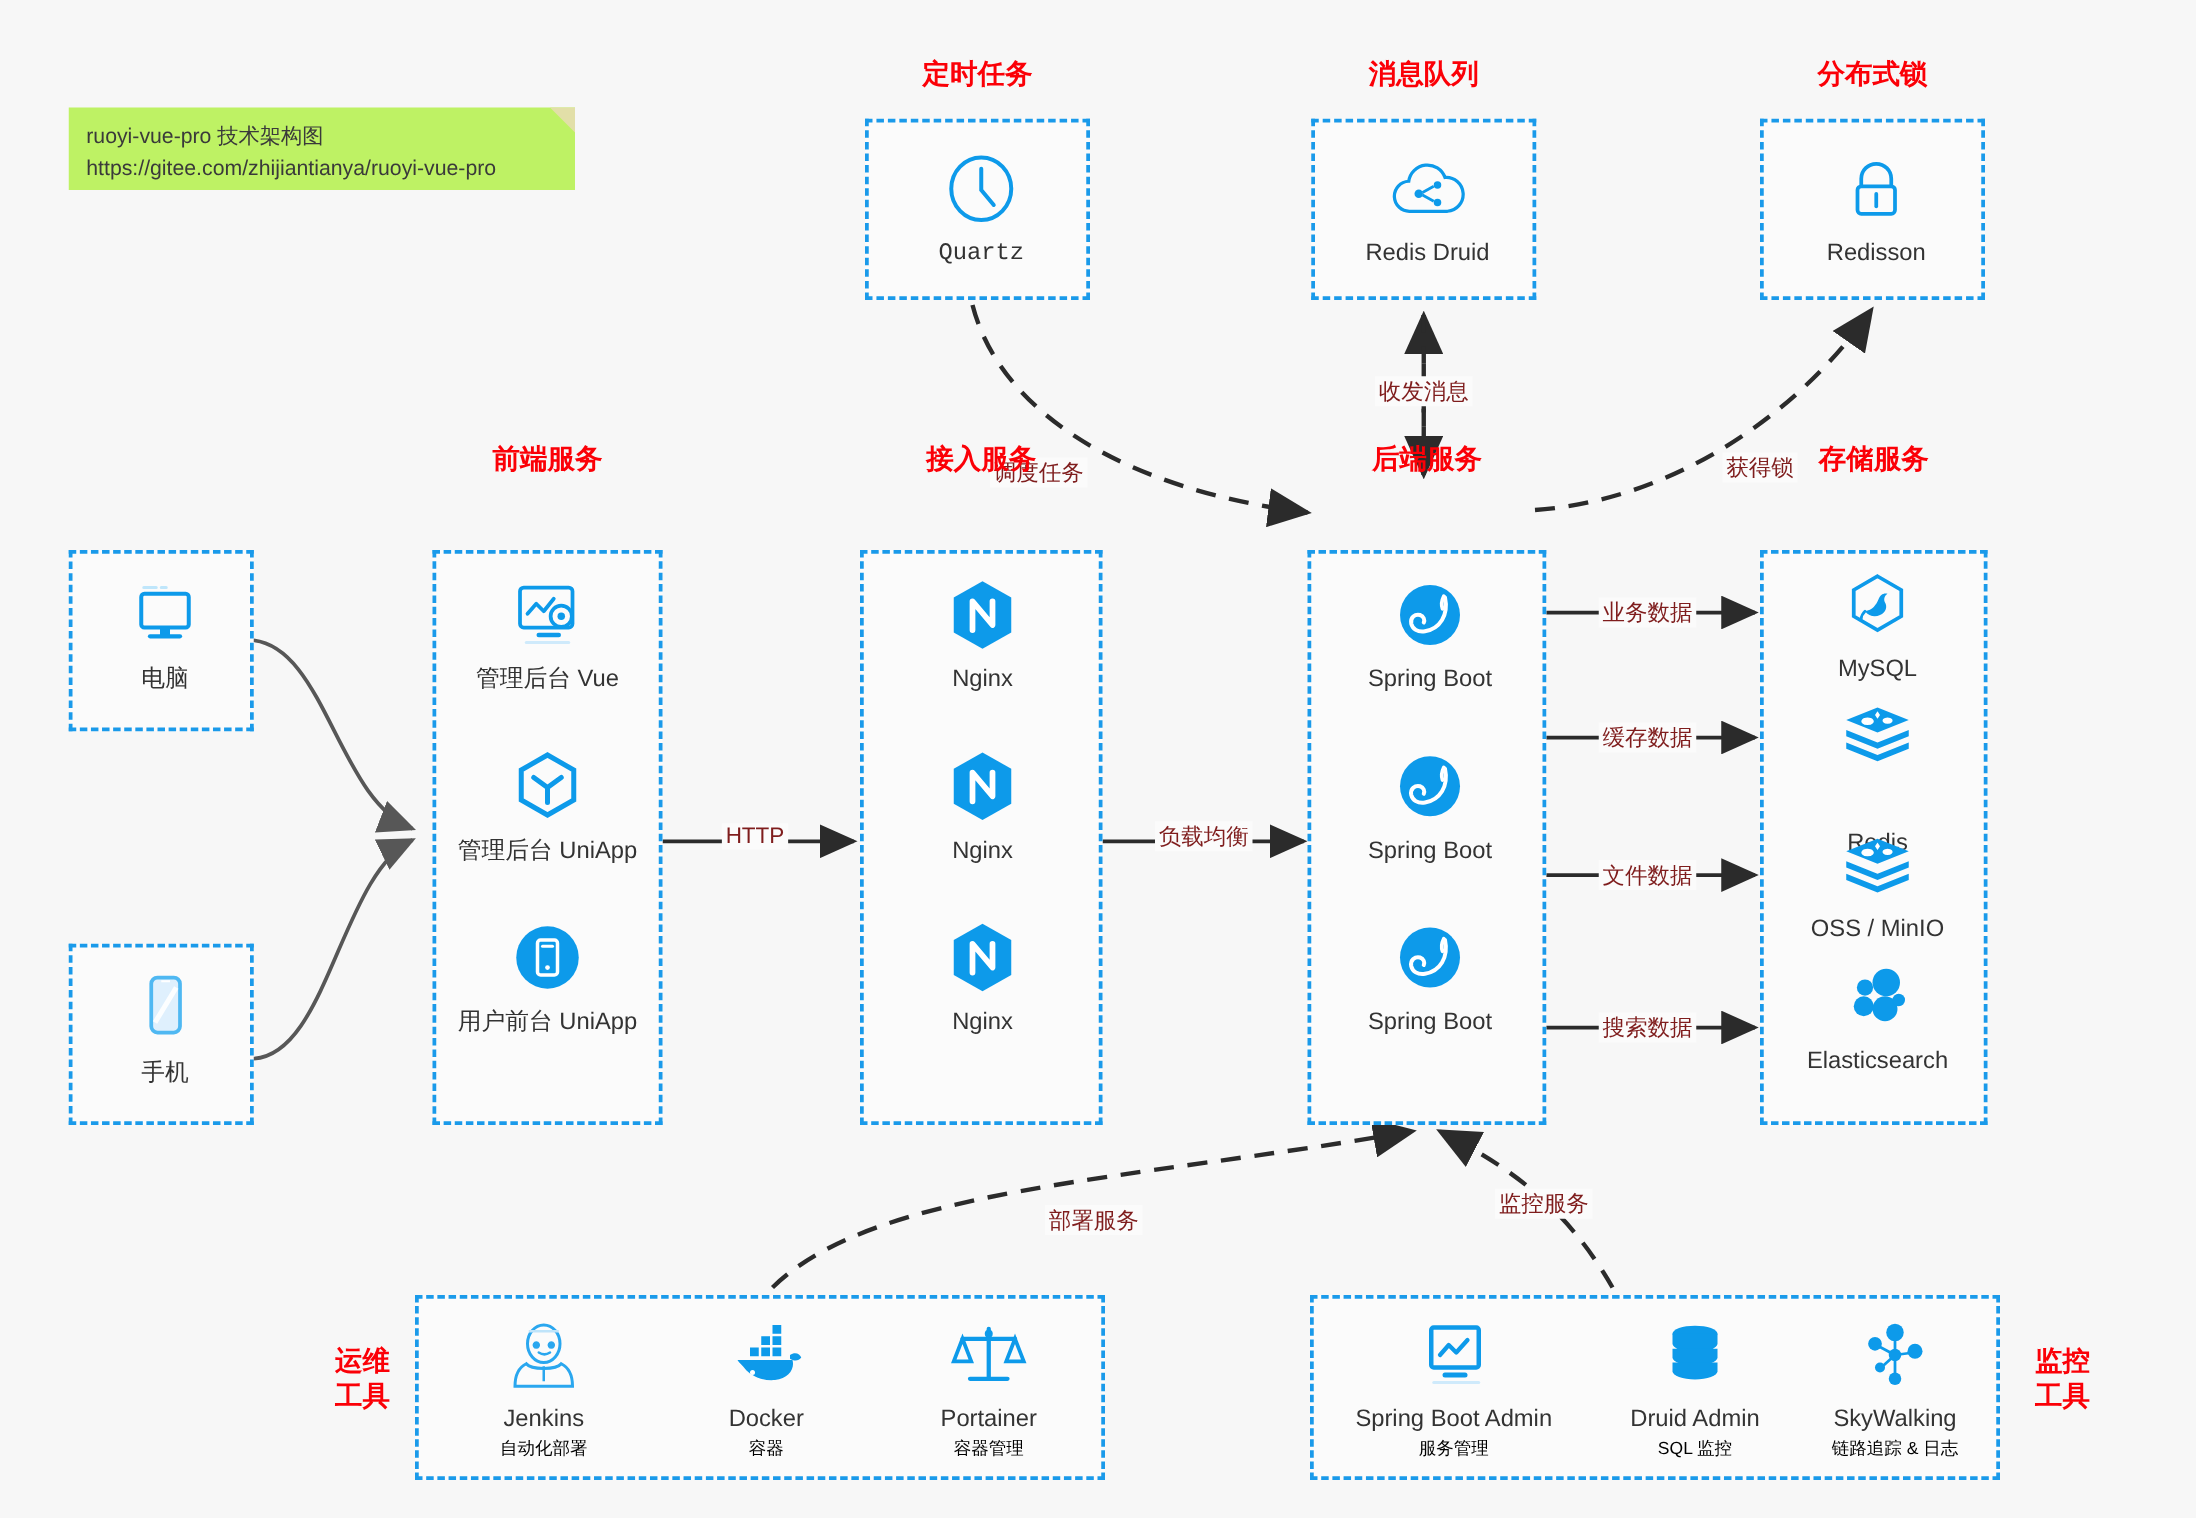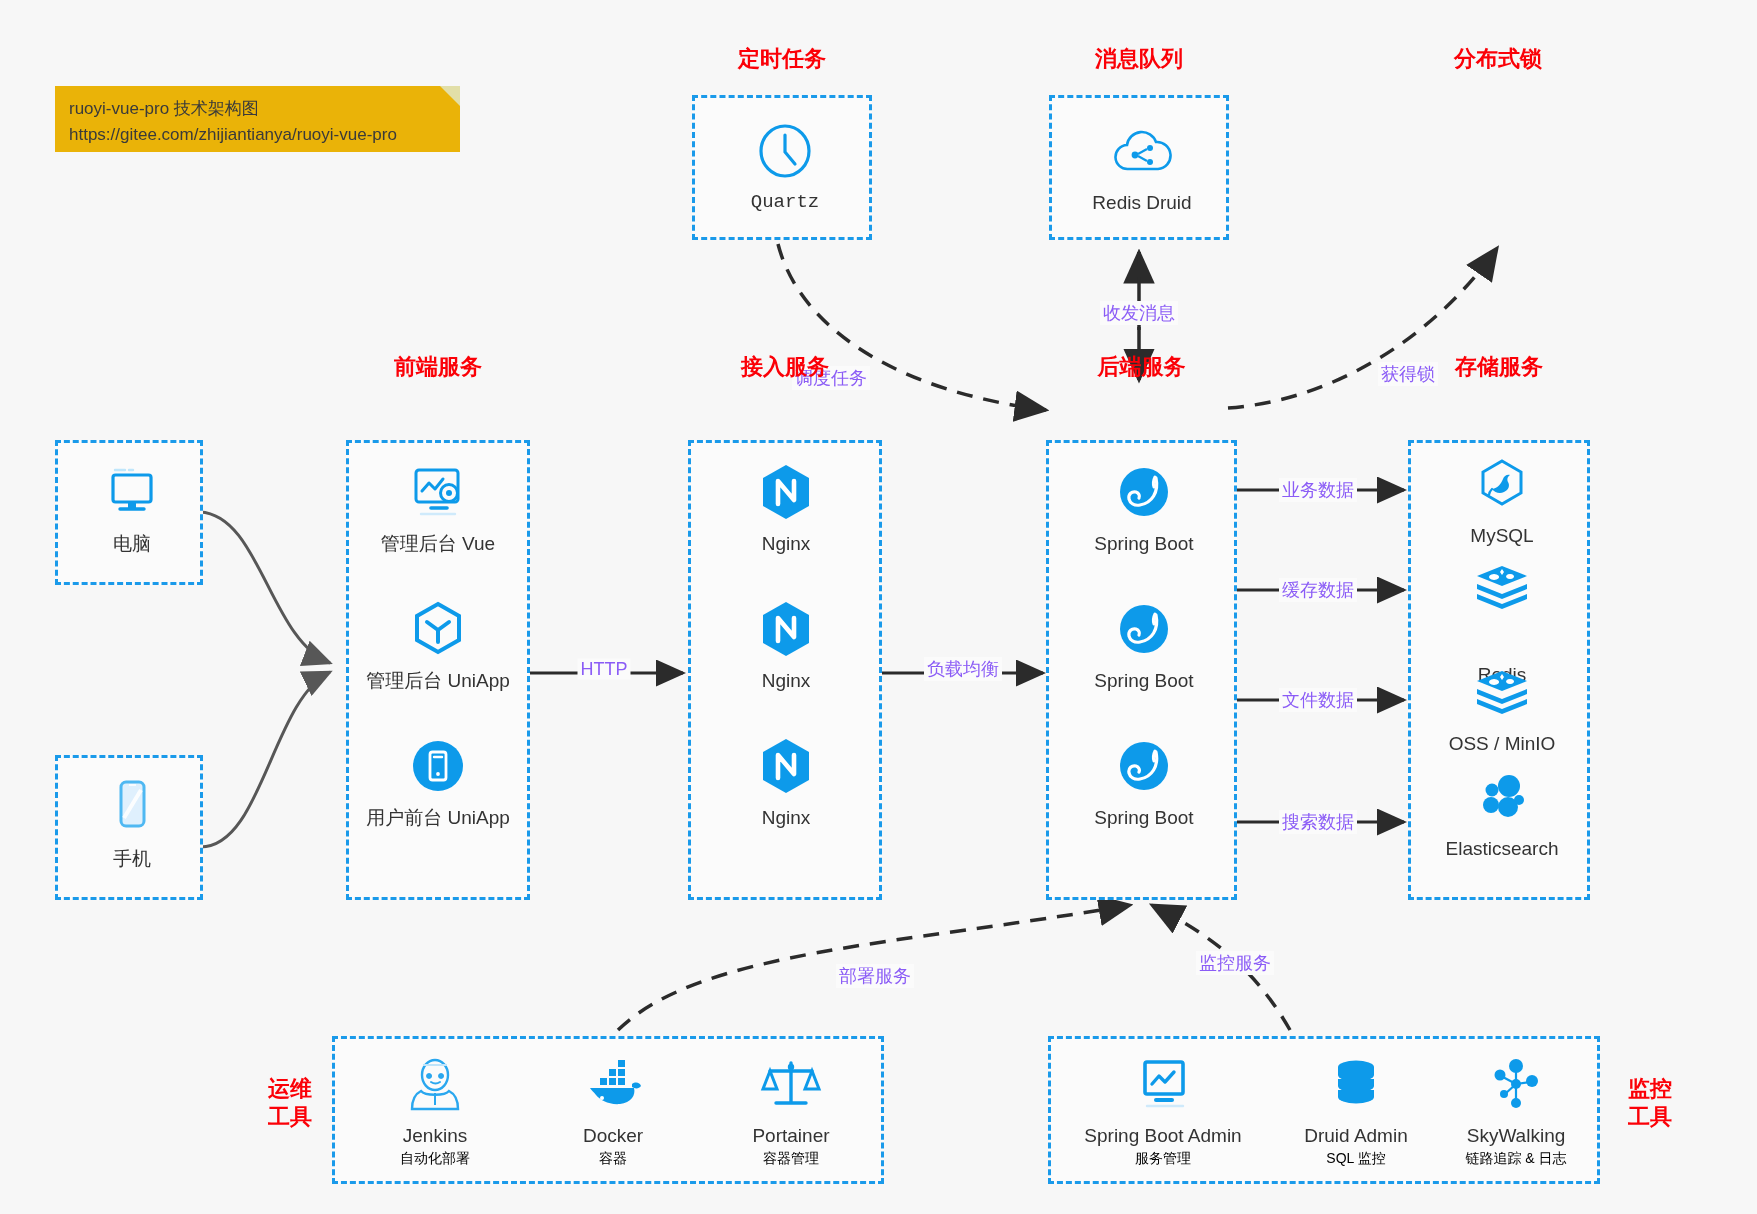--- a/index.html
+++ b/index.html
@@ -10,21 +10,21 @@
     position: relative;
     overflow: hidden;
     color: #333;
   }
   #canvas { position:absolute; inset:0; }
   svg.edges { position:absolute; left:0; top:0; width:1757px; height:1214px; pointer-events:none; }
 
   
   .note {
     position:absolute; left:55px; top:86px; width:405px; height:66px;
-    background:#eab308; padding:10px 14px;
+    background:#bef264; padding:10px 14px;
     font-size:17px; line-height:1.5; color:#3a3a3a;
   }
   .note .dogear {
     position:absolute; right:0; top:0; width:0; height:0;
     border-left:20px solid transparent; border-top:20px solid #e2dfa8;
   }
 
   
   .gbox {
     position:absolute;
@@ -48,21 +48,21 @@
   .node .ico { height:62px; display:flex; align-items:center; justify-content:center; }
   .node .lbl {
     margin-top:8px; font-size:19px; color:#333; white-space:nowrap; text-align:center;
     line-height:1.35;
   }
   .node .lbl2 { font-size:14px; color:#000000; white-space:nowrap; line-height:1.35;text-align:right; }
 
   
   .elabel {
     position:absolute;
-    font-size:18px; color:#8b5cf6;
+    font-size:18px; color:#7f1d1d;
     background:#fbfbfb;
     padding:0 3px;
     white-space:nowrap;
     transform:translate(-50%,-50%);
   }
 </style>
 </head>
 <body>
 
 <div id="canvas">
@@ -146,20 +146,32 @@
           <circle cx="38" cy="23" r="3" fill="#0d9aea"></circle>
           <circle cx="38" cy="37" r="3" fill="#0d9aea"></circle>
           <path d="M26 29 L35 24 M26 31 L35 36" stroke="#0d9aea" stroke-width="2.2"></path>
         </svg>
       </div>
       <div class="lbl">Redis Druid</div>
     </div>
   </div>
 
   <div class="ghead" style="left:1408px; top:44px; width:180px;">分布式锁</div>
+  <div class="gbox" style="left:1408px; top:95px; width:180px; height:145px;">
+    <div class="node" style="left:20px; top:22px;">
+      <div class="ico">
+        <svg width="54" height="54" viewBox="0 0 54 54">
+          <path d="M15 25 v-6 a12 12 0 0 1 24 0 v6" fill="none" stroke="#0d9aea" stroke-width="3"></path>
+          <rect x="12" y="25" width="30" height="22" rx="3" fill="none" stroke="#0d9aea" stroke-width="3"></rect>
+          <path d="M27 31 v10" stroke="#0d9aea" stroke-width="3" stroke-linecap="round"></path>
+        </svg>
+      </div>
+      <div class="lbl">Redisson</div>
+    </div>
+  </div>
 
   <div class="gbox" style="left:55px; top:440px; width:148px; height:145px;">
     <div class="node" style="left:4px; top:18px; width:140px;">
       <div class="ico">
         <svg width="58" height="54" viewBox="0 0 58 54">
           <rect x="10" y="10" width="38" height="27" rx="2.5" fill="none" stroke="#0d9aea" stroke-width="3.2"></rect>
           <path d="M25 37 h8 v6 h-8 z" fill="#0d9aea"></path>
           <path d="M17 44 h24" stroke="#0d9aea" stroke-width="3.4" stroke-linecap="round"></path>
           <path d="M12 5 h10 M26 5 h4" stroke="#bfe6fb" stroke-width="2.4" stroke-linecap="round"></path>
         </svg>

